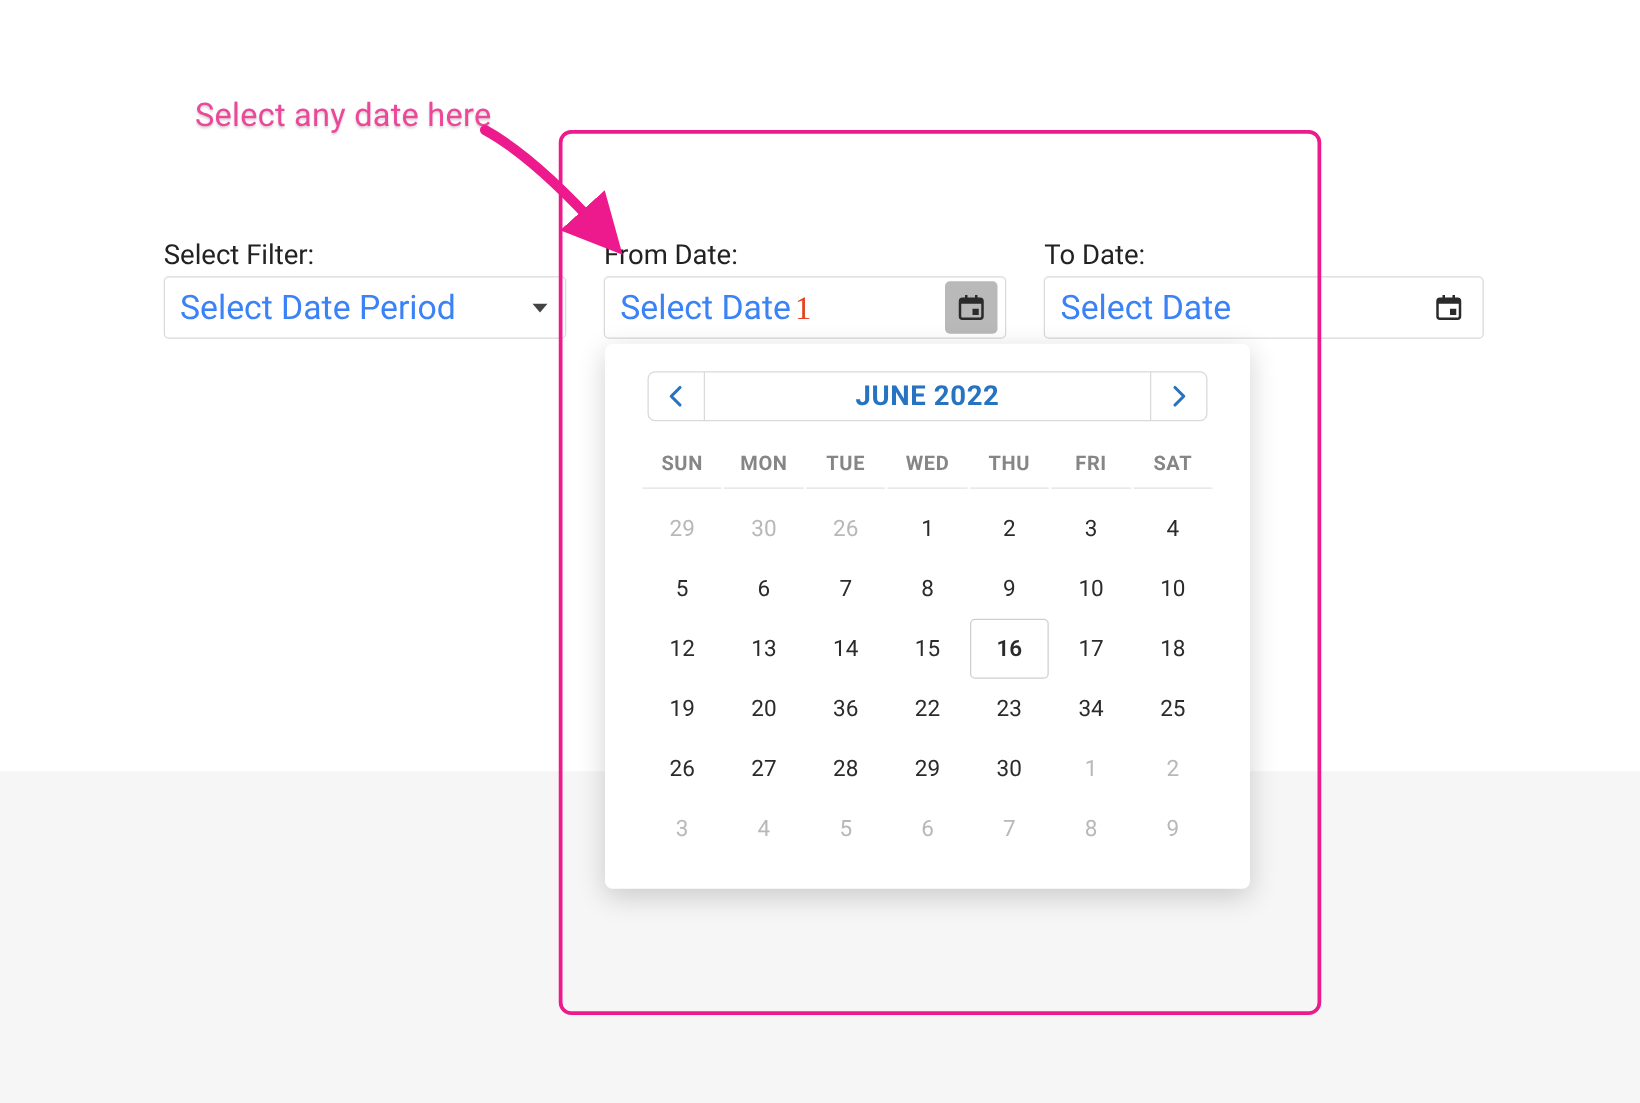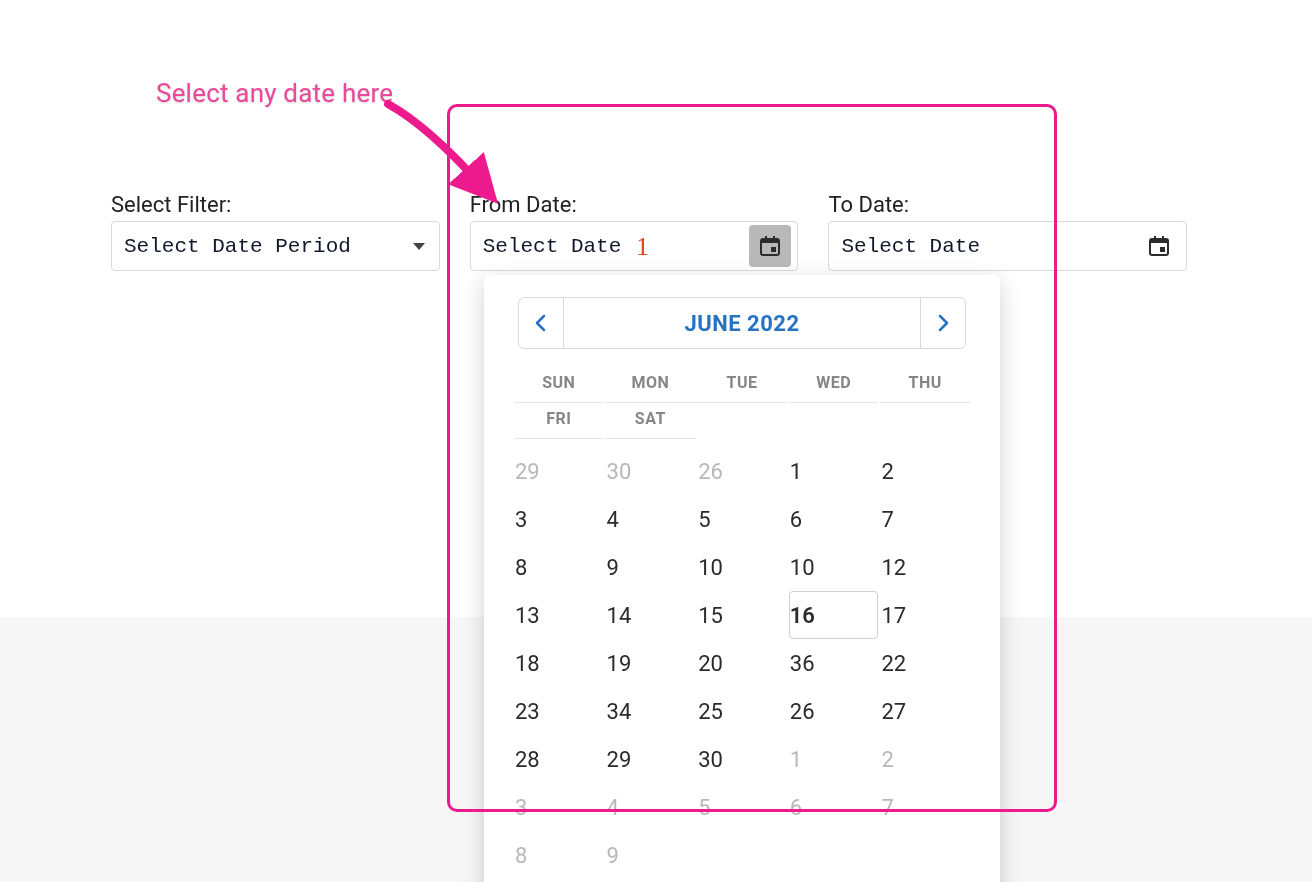--- a/index.html
+++ b/index.html
@@ -20,21 +20,21 @@
     top: 617px;
     height: 265px;
     background: #f6f6f6;
     z-index: 0;
   }
 
   
   .filters {
     position: absolute;
     top: 192px;
-    left: 111px;
+    left: 131px;
     right: 125px;
     display: flex;
     gap: 0;
     z-index: 2;
   }
   .field {
     width: 360px;
     padding-right: 30px;
   }
   .field-label {
@@ -47,25 +47,24 @@
     height: 50px;
     border: 1px solid #d9d9d9;
     border-radius: 4px;
     background: #fff;
     display: flex;
     align-items: center;
     padding: 0 12px;
     position: relative;
   }
   .select-placeholder, .date-placeholder {
-    color: #0f172a;
-    font-size: 21px;
+    color: #3b82f6;
+    font-size: 27px;
     flex: 1;
     white-space: nowrap;
-    font-family: Liberation Mono, monospace;
   }
   .caret-down {
     border-left: 6px solid transparent;
     border-right: 6px solid transparent;
     border-top: 7px solid #444;
     margin-right: 2px;
   }
   .date-btn {
     width: 42px;
     height: 42px;
@@ -127,21 +126,21 @@
     border-radius: 6px;
     box-shadow: 0 6px 22px rgba(0,0,0,0.18);
     padding: 22px 30px 24px;
     z-index: 3;
   }
   .dp-header {
     display: flex;
     margin: 0 4px 18px;
   }
   .dp-nav, .dp-title {
-    height: 52px;
+    height: 40px;
     border: 1px solid #d9d9d9;
     display: flex;
     align-items: center;
     justify-content: center;
   }
   .dp-nav {
     width: 46px;
     cursor: pointer;
   }
   .dp-nav:first-child { border-radius: 6px 0 0 6px; }
@@ -150,35 +149,36 @@
     flex: 1;
     font-size: 22px;
     font-weight: 700;
     color: #2673c2;
     letter-spacing: 0.5px;
     border-left: none;
     border-right: none;
   }
   .dp-grid {
     display: grid;
-    grid-template-columns: repeat(5, 1fr);
+    grid-template-columns: repeat(7, 1fr);
     column-gap: 2px;
     row-gap: 0;
   }
   .dp-dow {
     text-align: center;
     font-size: 16px;
     font-weight: 700;
     color: #868686;
     letter-spacing: 0.5px;
     padding: 6px 0 10px;
     border-bottom: 1px solid #e2e2e2;
   }
   .dp-day {
-    font-size: 22px;
+    text-align: center;
+    font-size: 18px;
     color: #2b2b2b;
     height: 48px;
     line-height: 48px;
     cursor: pointer;
     border: 1px solid transparent;
     border-radius: 4px;
   }
   .dp-day.muted { color: #b8b8b8; }
   .dp-day.today {
     border: 1px solid #cfcfcf;

